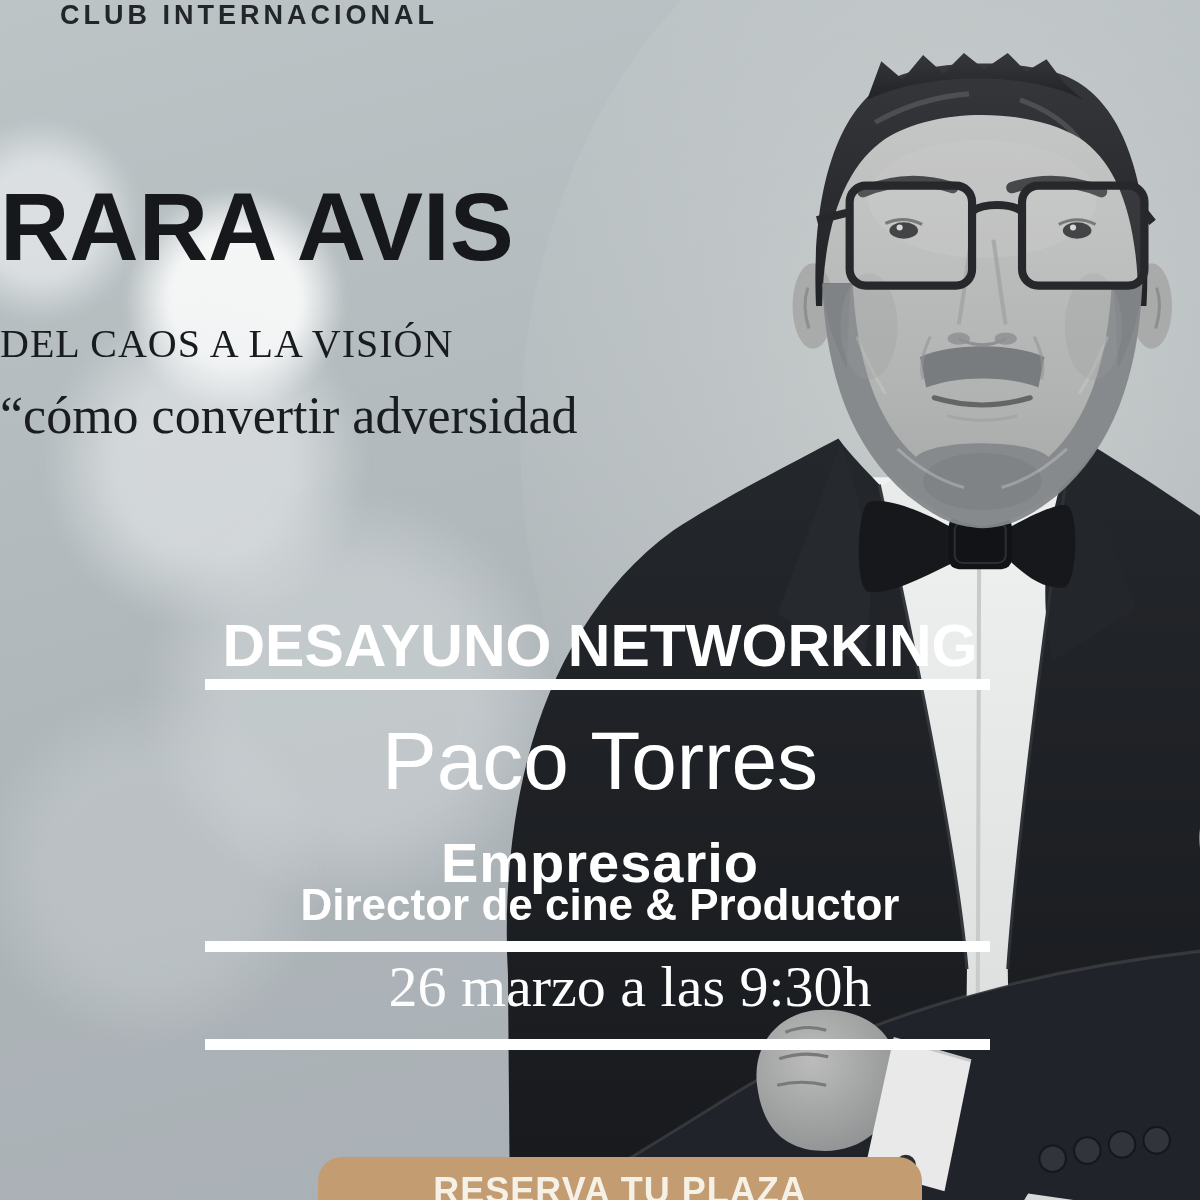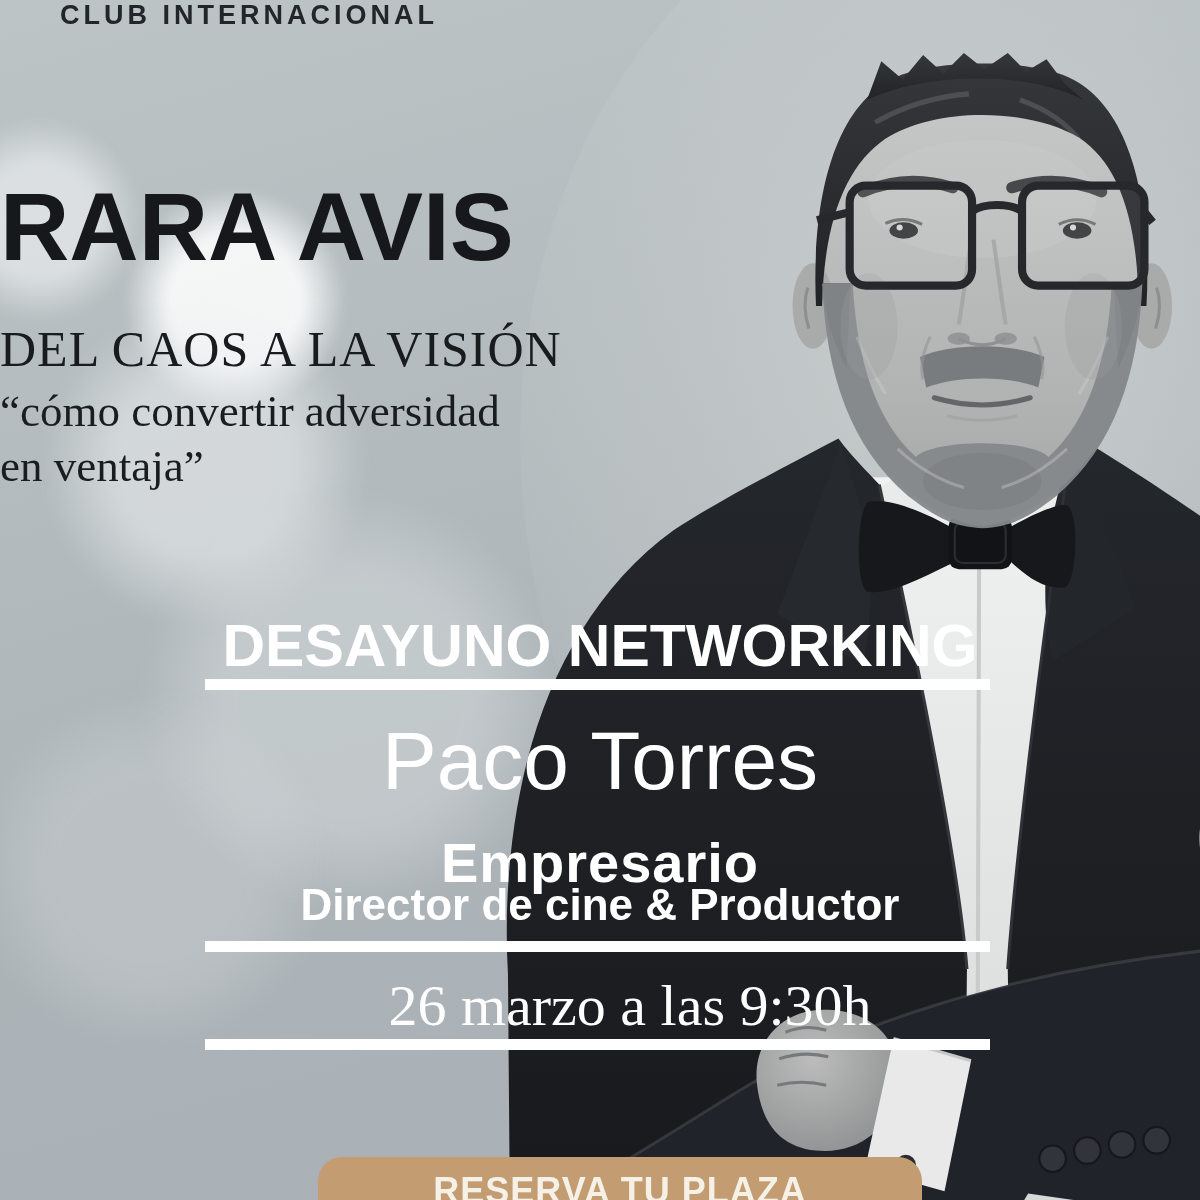--- a/index.html
+++ b/index.html
@@ -19,31 +19,31 @@
        background:radial-gradient(circle,rgba(242,244,245,.6) 0 40%,rgba(242,244,245,0) 72%);filter:blur(6px);}
   .bk4{left:150px;top:500px;width:400px;height:400px;
        background:radial-gradient(circle,rgba(228,231,233,.38) 0 45%,rgba(228,231,233,0) 75%);filter:blur(12px);}
   .bk5{left:-20px;top:700px;width:340px;height:340px;
        background:radial-gradient(circle,rgba(220,224,226,.28) 0 45%,rgba(220,224,226,0) 75%);filter:blur(12px);}
   .portrait{position:absolute;inset:0;z-index:2;}
   .txt{position:absolute;z-index:3;}
   .club{left:60px;top:0px;font-size:27px;font-weight:700;letter-spacing:4px;color:#22262a;}
   .title-col{left:0;width:724px;}
   .main-title{top:172px;font-size:96px;font-weight:800;color:#16181b;letter-spacing:0px;}
-  .subtitle{top:320px;font-family:"Liberation Serif",serif;font-size:50px;color:#191c1f;letter-spacing:1px;}
-  .quote{top:384px;font-family:"Liberation Serif",serif;font-size:45px;line-height:1.22;color:#1a1d20;}
+  .subtitle{top:320px;font-family:"Liberation Serif",serif;font-size:40px;color:#191c1f;letter-spacing:1px;}
+  .quote{top:384px;font-family:"Liberation Serif",serif;font-size:52px;line-height:1.22;color:#1a1d20;}
   .center-col{left:100px;width:1000px;text-align:center;color:#ffffff;}
   .event-type{top:612px;font-size:59px;font-weight:700;}
   .divider{position:absolute;left:205px;width:785px;height:11px;background:#ffffff;z-index:3;}
   .d1{top:679px;} .d2{top:941px;} .d3{top:1039px;}
   .speaker-name{top:714px;font-size:82px;font-weight:400;}
   .role1{top:830px;font-size:56px;font-weight:700;letter-spacing:1px;}
   .role2{top:880px;font-size:44px;font-weight:700;text-align:center;}
   .datetime{left:130px;top:953px;width:1000px;text-align:center;
-            font-family:"Liberation Serif",serif;font-size:58px;color:#fdfdfd;margin-top:19px;}
+            font-family:"Liberation Serif",serif;font-size:58px;color:#fdfdfd;}
   .venue{left:130px;top:1076px;width:1000px;text-align:center;
          font-size:42px;font-weight:700;letter-spacing:1px;color:#c6975f;}
   .cta{position:absolute;left:318px;top:1157px;width:604px;height:70px;z-index:4;
        background:#c49c72;border:none;border-radius:24px;cursor:pointer;
        display:flex;justify-content:center;align-items:flex-start;padding-top:13px;box-sizing:border-box;}
   .cta-label{font-family:"Liberation Sans",sans-serif;font-size:36px;font-weight:700;
              letter-spacing:1px;color:#f6f1e7;}
 </style>
 </head>
 <body>
@@ -182,21 +182,20 @@
     <path d="M 990,1200 L 1008,1170 L 1118,1186 L 1122,1200 Z" fill="#d7d8d8"></path>
     <path d="M 1032,1200 L 1058,1190 L 1135,1184 L 1200,1187 L 1200,1200 Z" fill="#8f2f3f"></path>
   </svg>
 
   <div class="txt club">CLUB INTERNACIONAL</div>
 
   <div class="txt title-col main-title">RARA AVIS</div>
   <div class="txt title-col subtitle">DEL CAOS A LA VISIÓN</div>
   <div class="txt title-col quote">
     <div>“cómo convertir adversidad</div>
-    <div>en ventaja”</div>
   </div>
 
   <div class="txt center-col event-type">DESAYUNO NETWORKING</div>
   <div class="divider d1"></div>
 
   <div class="txt center-col speaker-name">Paco Torres</div>
   <div class="txt center-col role1">Empresario</div>
   <div class="txt center-col role2">Director de cine &amp; Productor</div>
 
   <div class="divider d2"></div>

